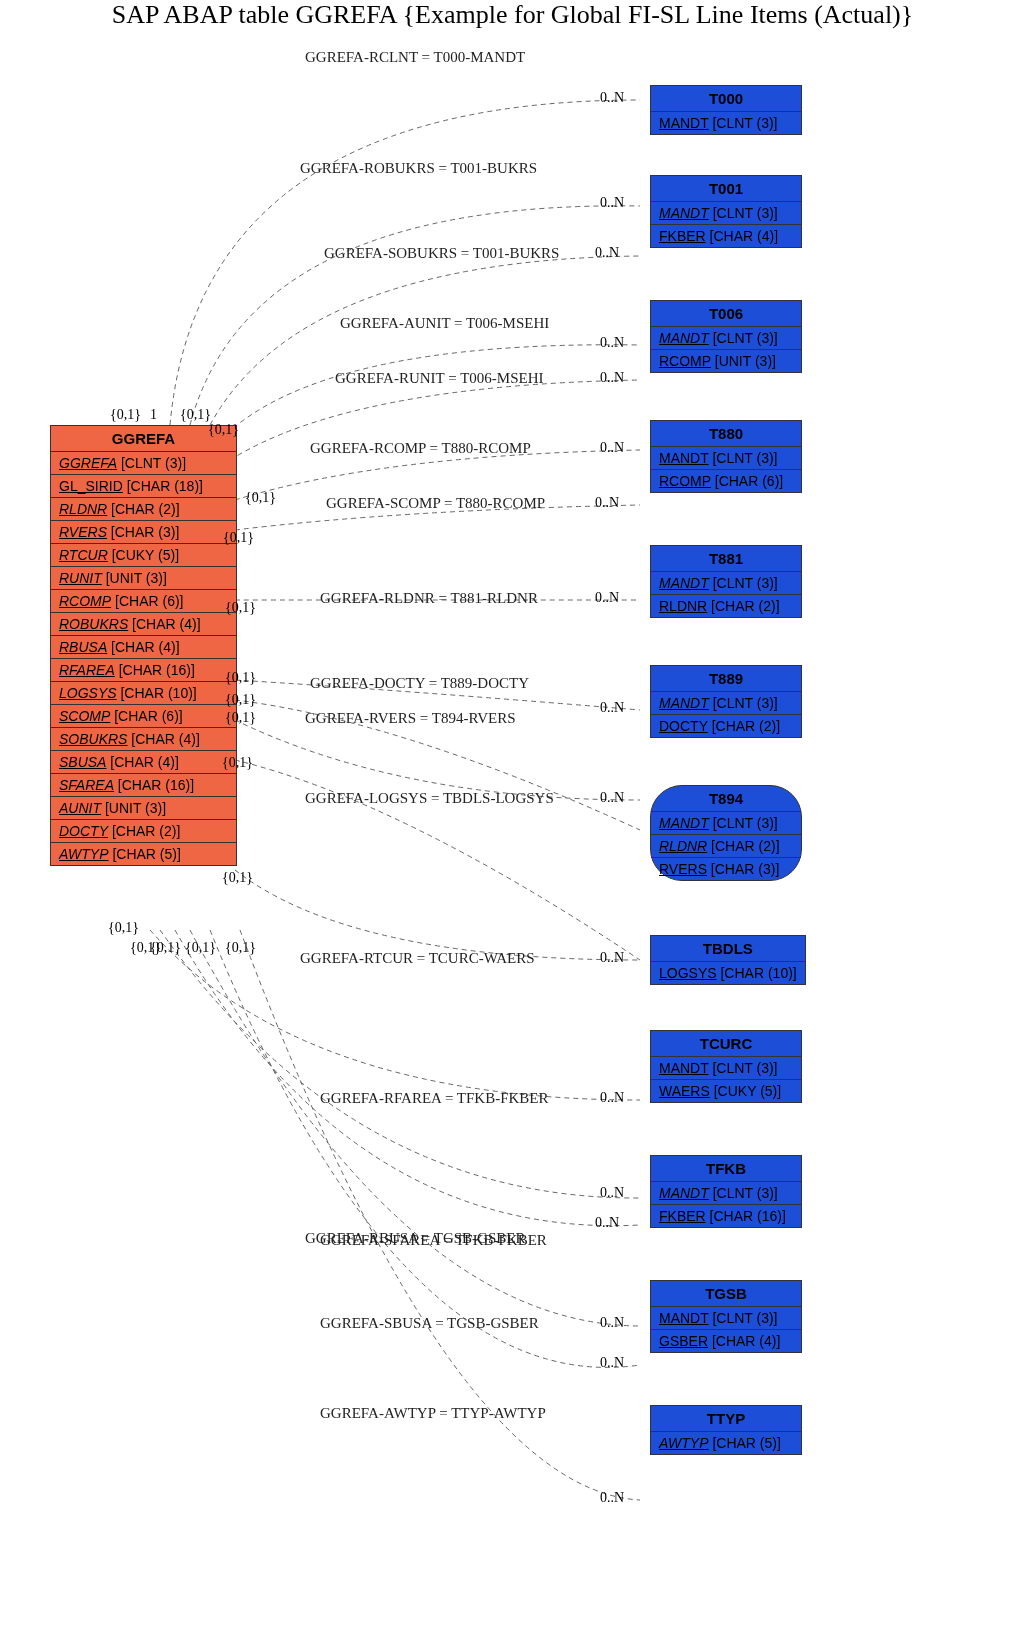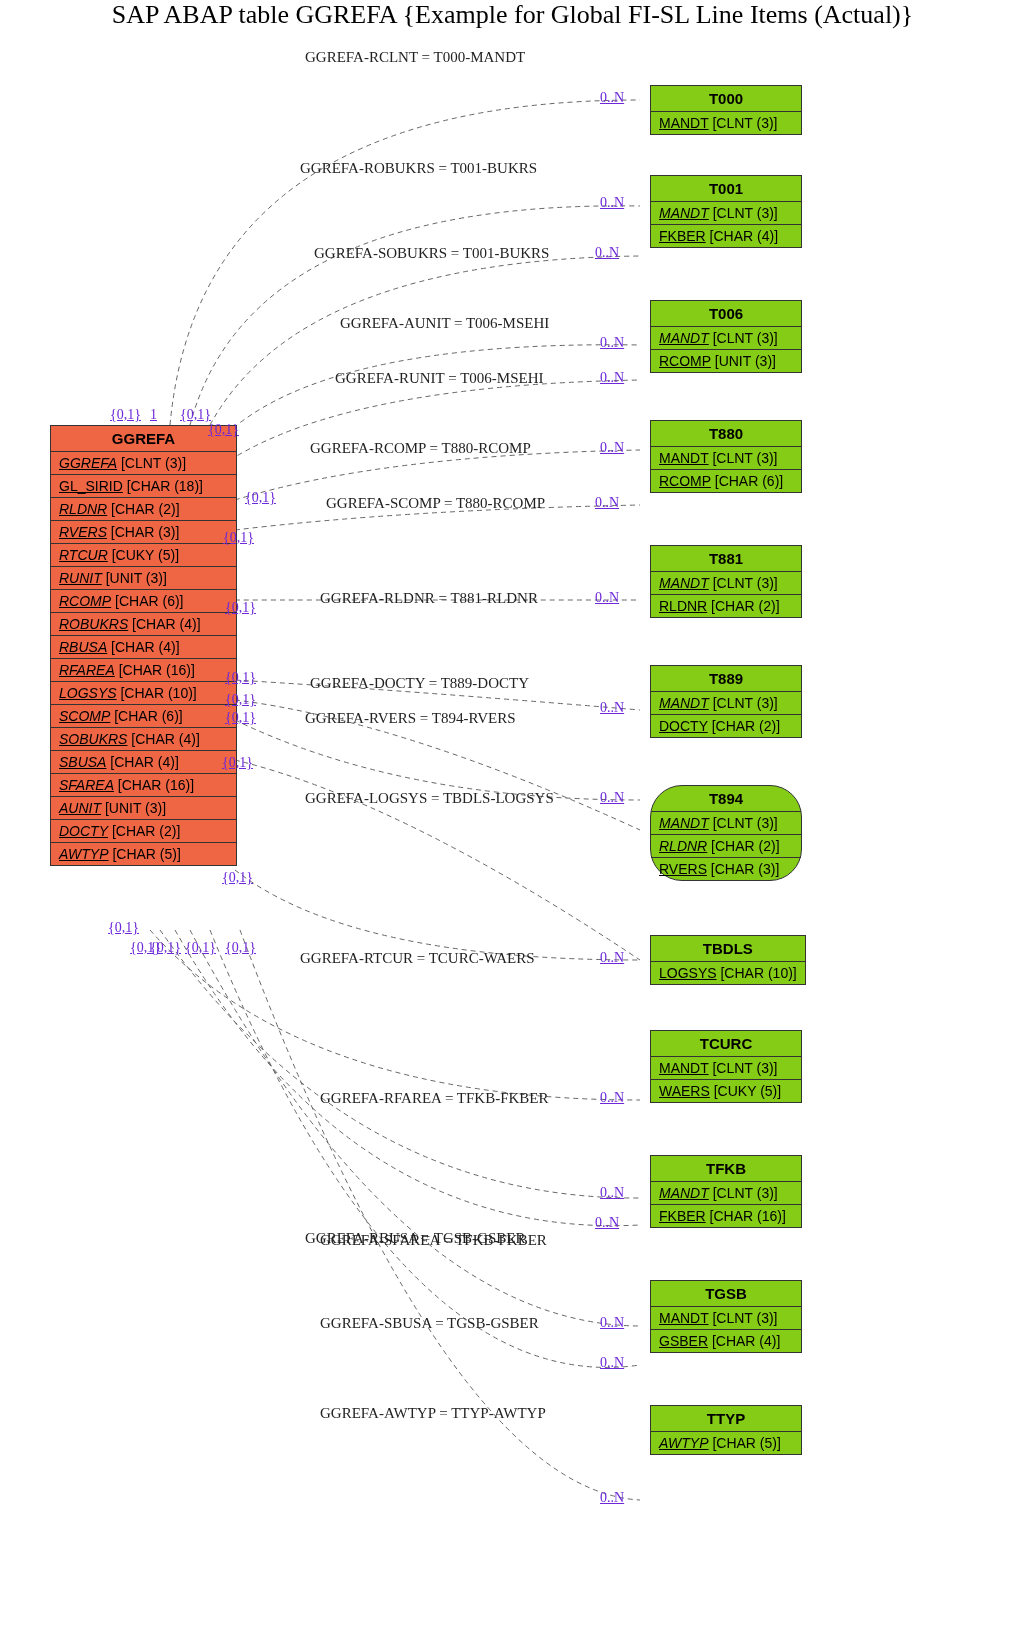--- a/index.html
+++ b/index.html
@@ -34,21 +34,21 @@
     font-size: 14px;
     white-space: nowrap;
   }
   .entity-row:last-child {
     border-bottom: none;
   }
   .main-entity {
     background: #ee6644;
   }
   .related-entity {
-    background: #84cc16;
+    background: #1d4ed8;
   }
   .fk { font-style: italic; text-decoration: underline; }
   .pk { text-decoration: underline; }
   svg.connectors {
     position: absolute;
     top: 0;
     left: 0;
     width: 1025px;
     height: 1639px;
     pointer-events: none;
@@ -56,24 +56,23 @@
   .rel-label {
     position: absolute;
     font-size: 15px;
     color: #222;
     white-space: nowrap;
     font-family: "Times New Roman", serif;
   }
   .card-label {
     position: absolute;
     font-size: 14px;
-    color: #6d28d9;
+    color: #000000;
     white-space: nowrap;
     font-family: "Times New Roman", serif;
-    text-decoration: underline;
   }
 </style>
 </head>
 <body>
 
 <div class="title">SAP ABAP table GGREFA {Example for Global FI-SL Line Items (Actual)}</div>
 
 <svg class="connectors">
   <g stroke="#666" stroke-dasharray="5,4" fill="none" stroke-width="1">
     <path d="M 170 425 Q 200 100 640 100"></path>
@@ -181,21 +180,21 @@
       <div class="entity-header">TTYP</div>
       <div class="entity-row"><span class="fk">AWTYP</span> [CHAR (5)]</div>
     </div>
   </div>
 
 <div id="rel-labels">
     <div class="rel-label" style="top: 49px; left: 305px;">GGREFA-RCLNT = T000-MANDT</div>
     <div class="card-label" style="top: 90px; left: 600px;">0..N</div>
     <div class="rel-label" style="top: 160px; left: 300px;">GGREFA-ROBUKRS = T001-BUKRS</div>
     <div class="card-label" style="top: 195px; left: 600px;">0..N</div>
-    <div class="rel-label" style="top: 245px; left: 314px;">GGREFA-SOBUKRS = T001-BUKRS</div>
+    <div class="rel-label" style="top: 245px; left: 324px;">GGREFA-SOBUKRS = T001-BUKRS</div>
     <div class="card-label" style="top: 245px; left: 595px;">0..N</div>
     <div class="rel-label" style="top: 315px; left: 340px;">GGREFA-AUNIT = T006-MSEHI</div>
     <div class="card-label" style="top: 335px; left: 600px;">0..N</div>
     <div class="rel-label" style="top: 370px; left: 335px;">GGREFA-RUNIT = T006-MSEHI</div>
     <div class="card-label" style="top: 370px; left: 600px;">0..N</div>
     <div class="rel-label" style="top: 440px; left: 310px;">GGREFA-RCOMP = T880-RCOMP</div>
     <div class="card-label" style="top: 440px; left: 600px;">0..N</div>
     <div class="rel-label" style="top: 495px; left: 326px;">GGREFA-SCOMP = T880-RCOMP</div>
     <div class="card-label" style="top: 495px; left: 595px;">0..N</div>
     <div class="rel-label" style="top: 590px; left: 320px;">GGREFA-RLDNR = T881-RLDNR</div>

